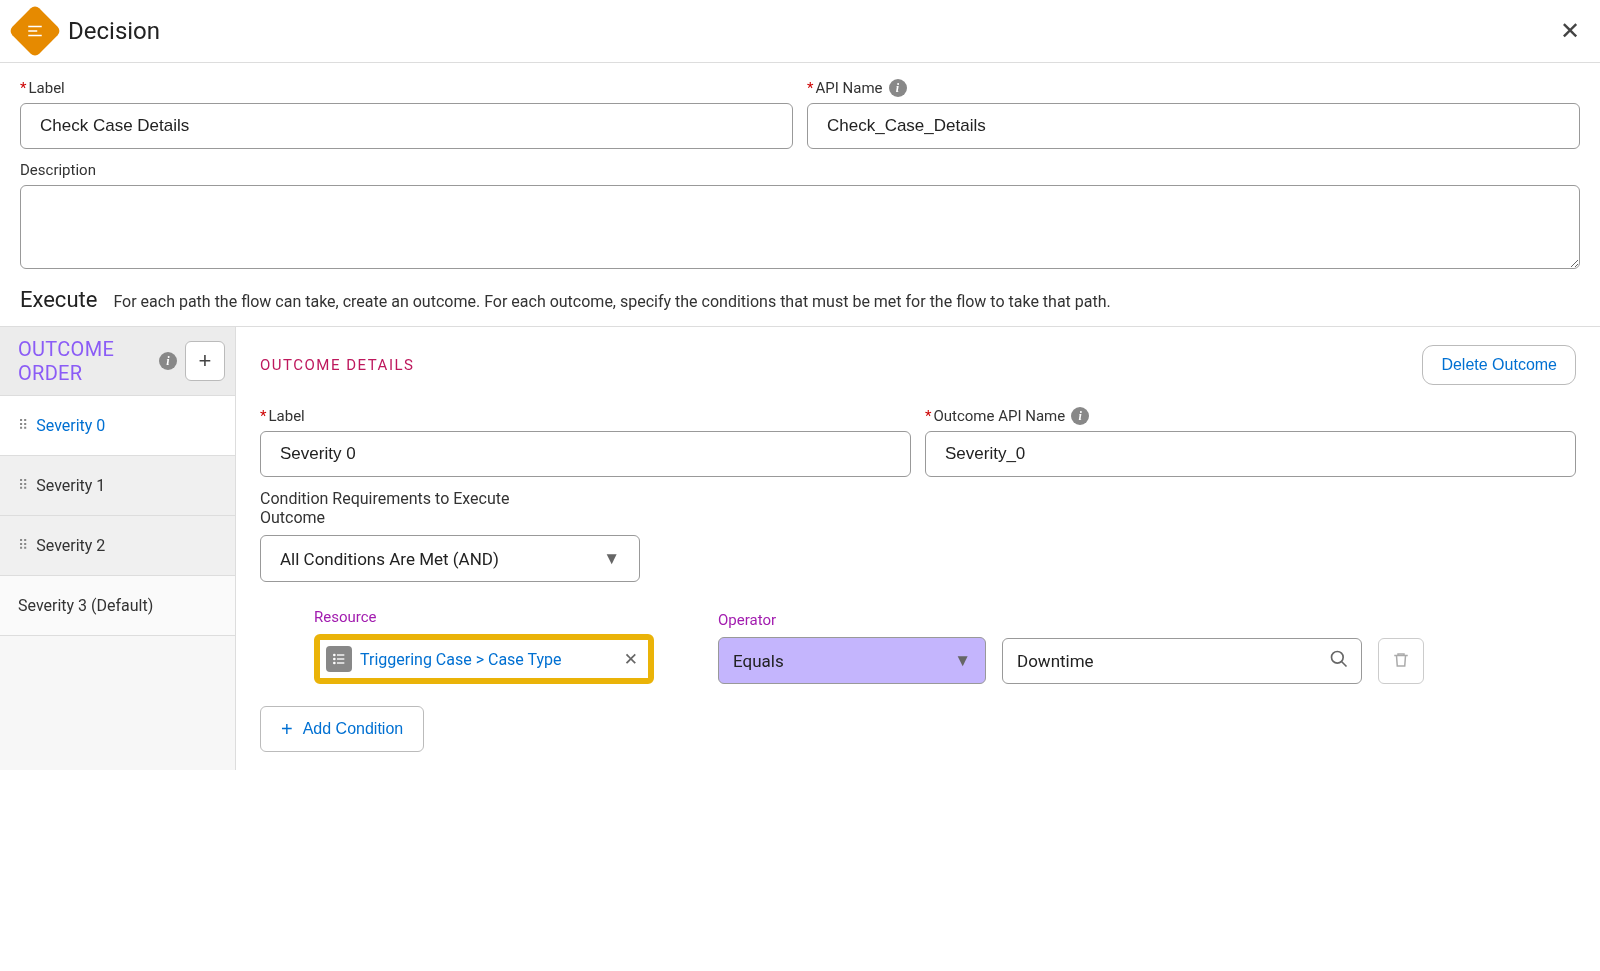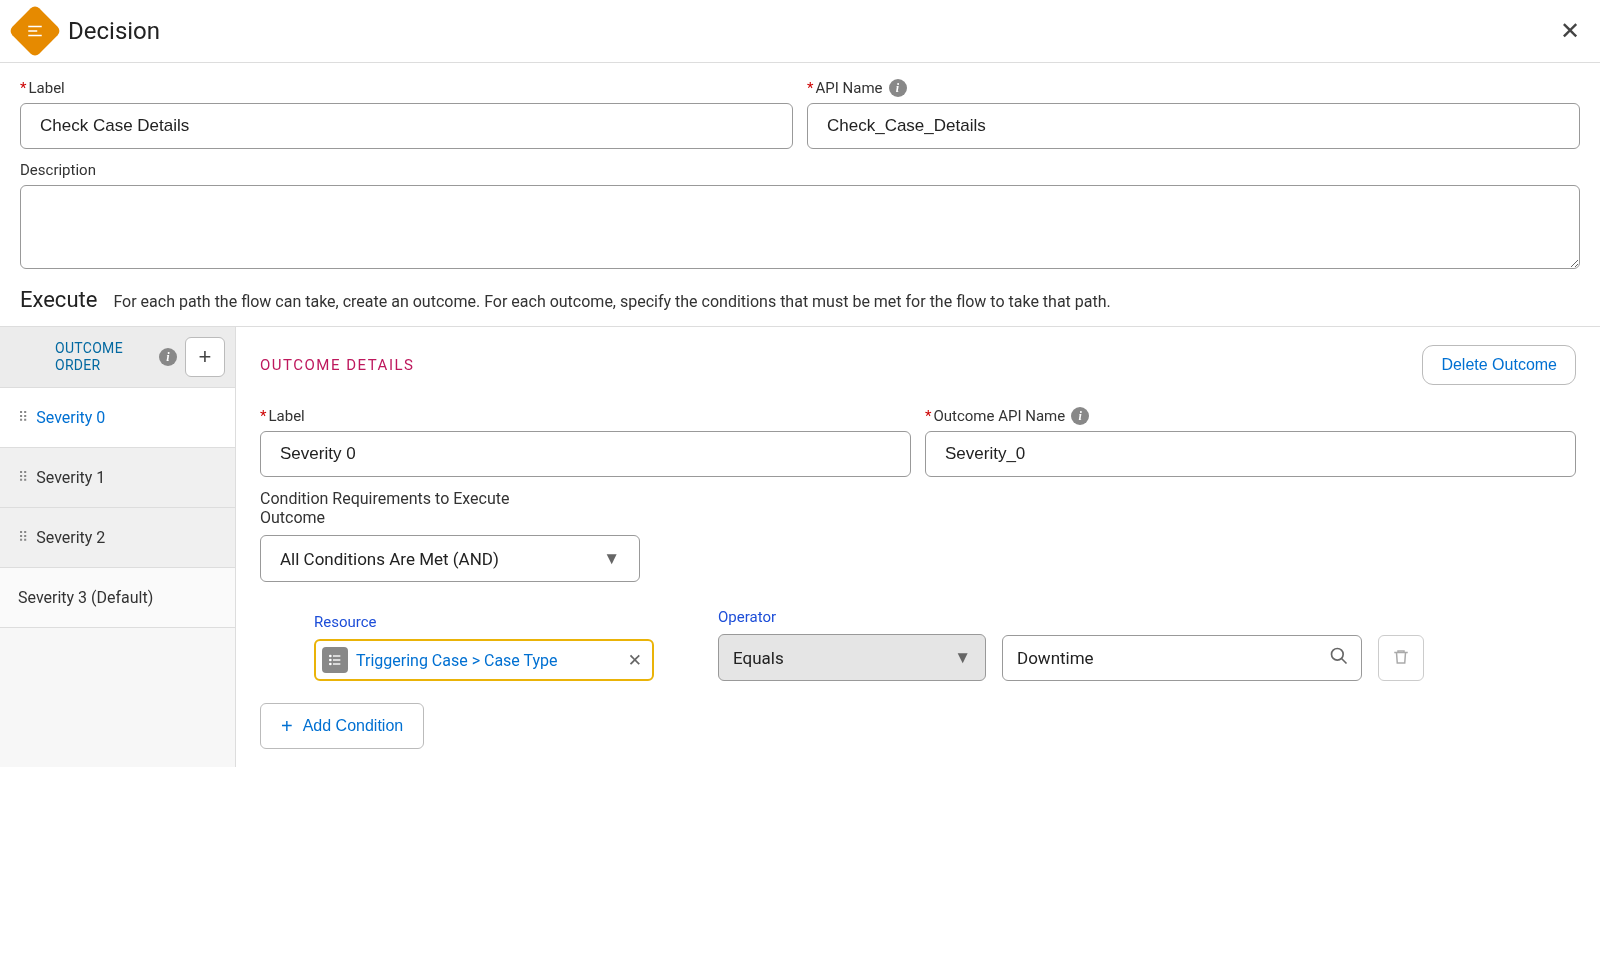--- a/index.html
+++ b/index.html
@@ -113,25 +113,24 @@
 }
 .sidebar-header {
   display: flex;
   align-items: center;
   justify-content: space-between;
   padding: 10px 10px 10px 18px;
   border-bottom: 1px solid #ddd;
   background: #ececec;
 }
 .sidebar-header-label {
-  font-size: 14px;
-  color: #0369a1;
+  font-size: 20px;
+  color: #8b5cf6;
   letter-spacing: 0.3px;
   line-height: 1.2;
-  margin-left: 37px;
 }
 .sidebar-header-right {
   display: flex;
   align-items: center;
   gap: 8px;
 }
 .plus-btn {
   width: 40px;
   height: 40px;
   border: 1px solid #bbb;
@@ -208,23 +207,23 @@
   display: flex;
   gap: 16px;
   margin-top: 8px;
   padding-left: 54px;
   align-items: flex-end;
 }
 .cond-col { display: flex; flex-direction: column; }
 .cond-col.resource { flex: 0 0 340px; }
 .cond-col.operator { flex: 0 0 268px; margin-left: 48px; }
 .cond-col.value { flex: 0 0 360px; }
-.cond-label { font-size: 15px; color: #1d4ed8; margin-bottom: 8px; }
+.cond-label { font-size: 15px; color: #a21caf; margin-bottom: 8px; }
 .pill-box {
-  border: 2px solid #eab308;
+  border: 6px solid #eab308;
   border-radius: 6px;
   padding: 6px;
   display: flex;
   align-items: center;
   background: #fff;
 }
 .pill-icon {
   width: 26px;
   height: 26px;
   background: #888;
@@ -239,21 +238,21 @@
 .pill-text { color: #0070d2; font-size: 16px; flex: 1; }
 .pill-x { color: #666; font-size: 17px; cursor: pointer; padding: 0 4px; }
 .op-box {
   border: 1px solid #999;
   border-radius: 6px;
   padding: 12px 14px;
   font-size: 17px;
   display: flex;
   align-items: center;
   justify-content: space-between;
-  background: #e5e5e5;
+  background: #c4b5fd;
   cursor: pointer;
 }
 .value-box {
   display: flex;
   align-items: center;
   justify-content: space-between;
   padding: 10px 12px 10px 14px;
 }
 .search-ic { color: #666; }
 .trash-btn {

